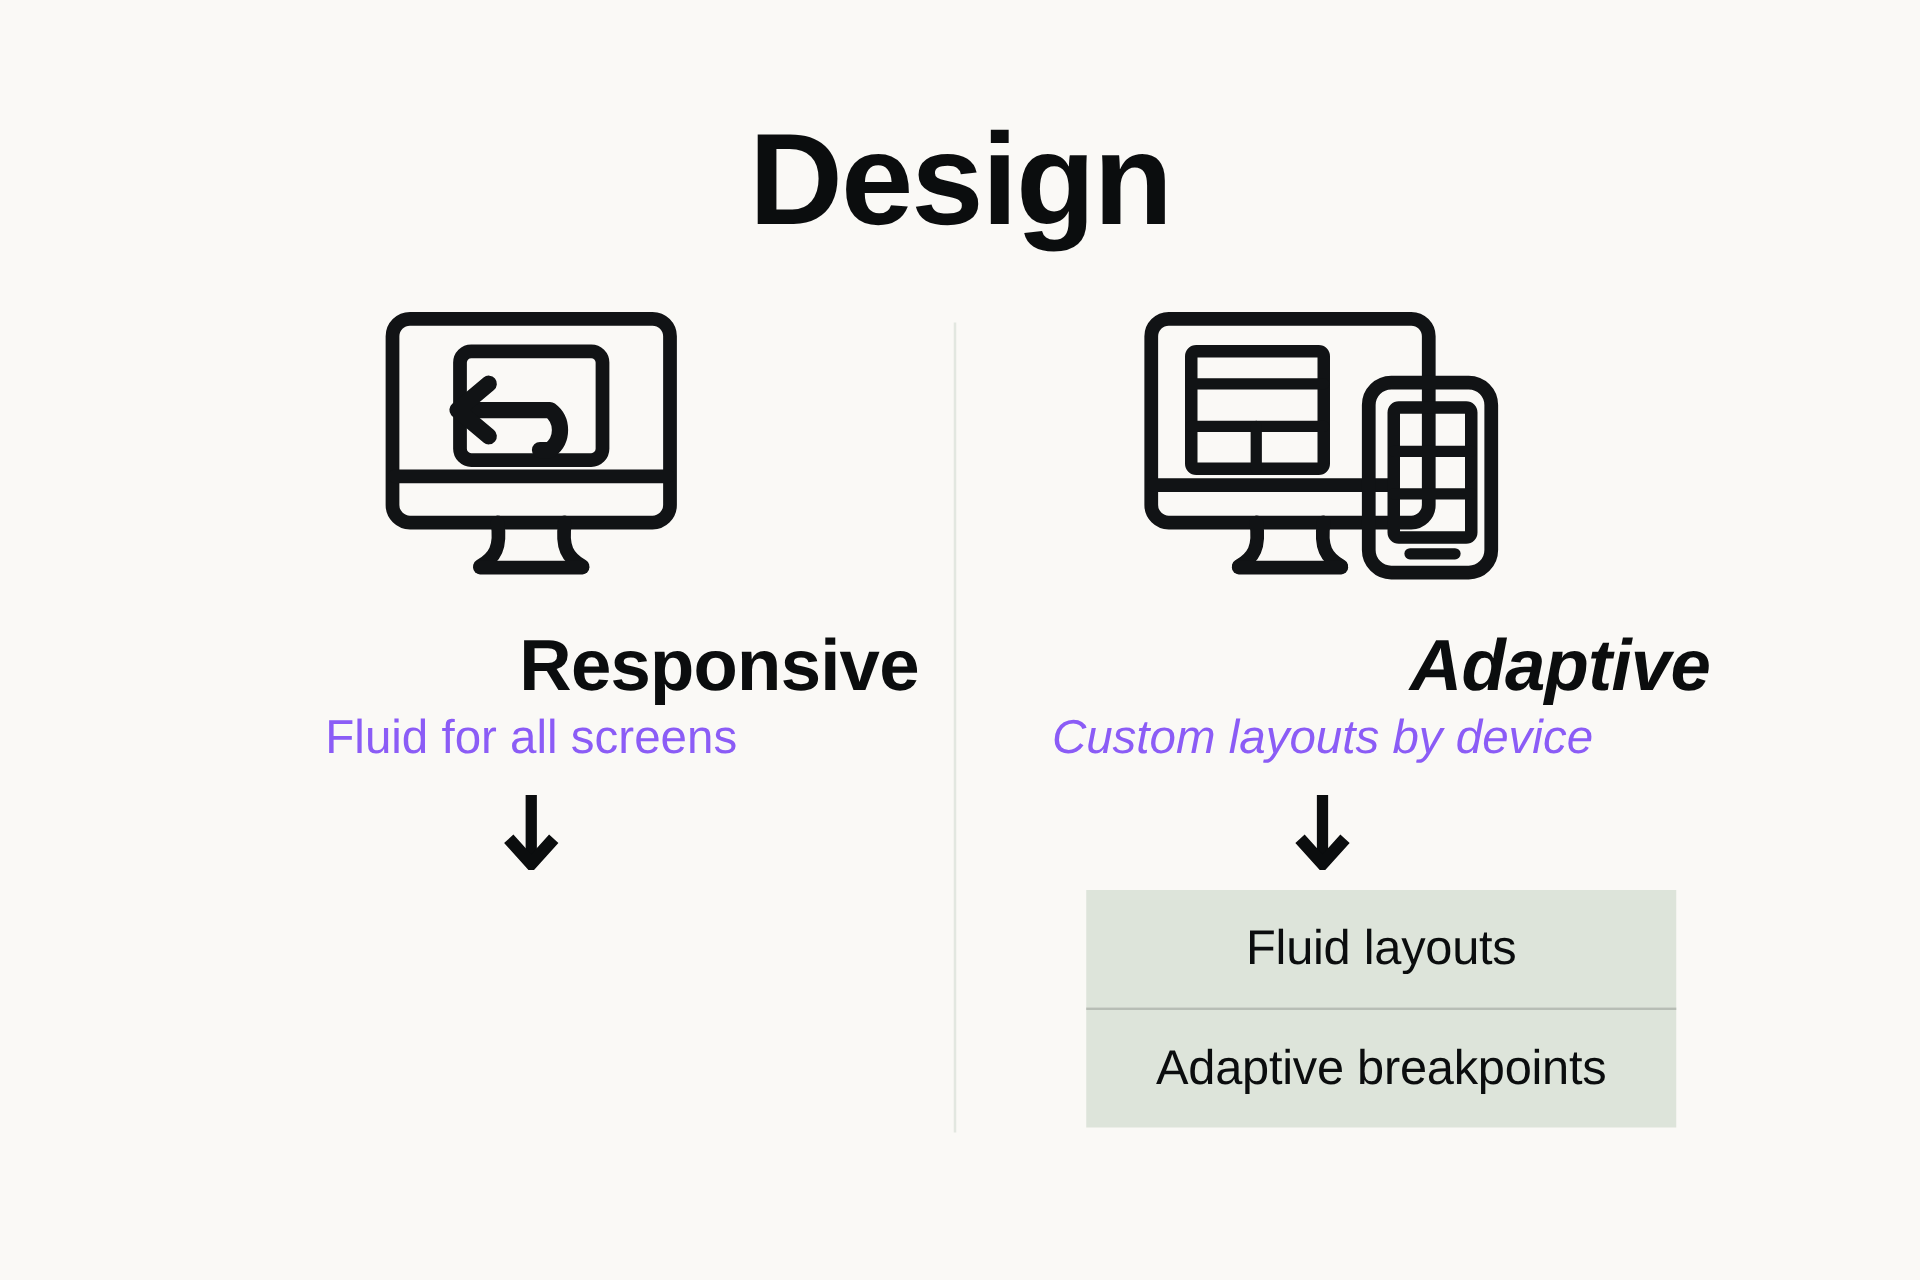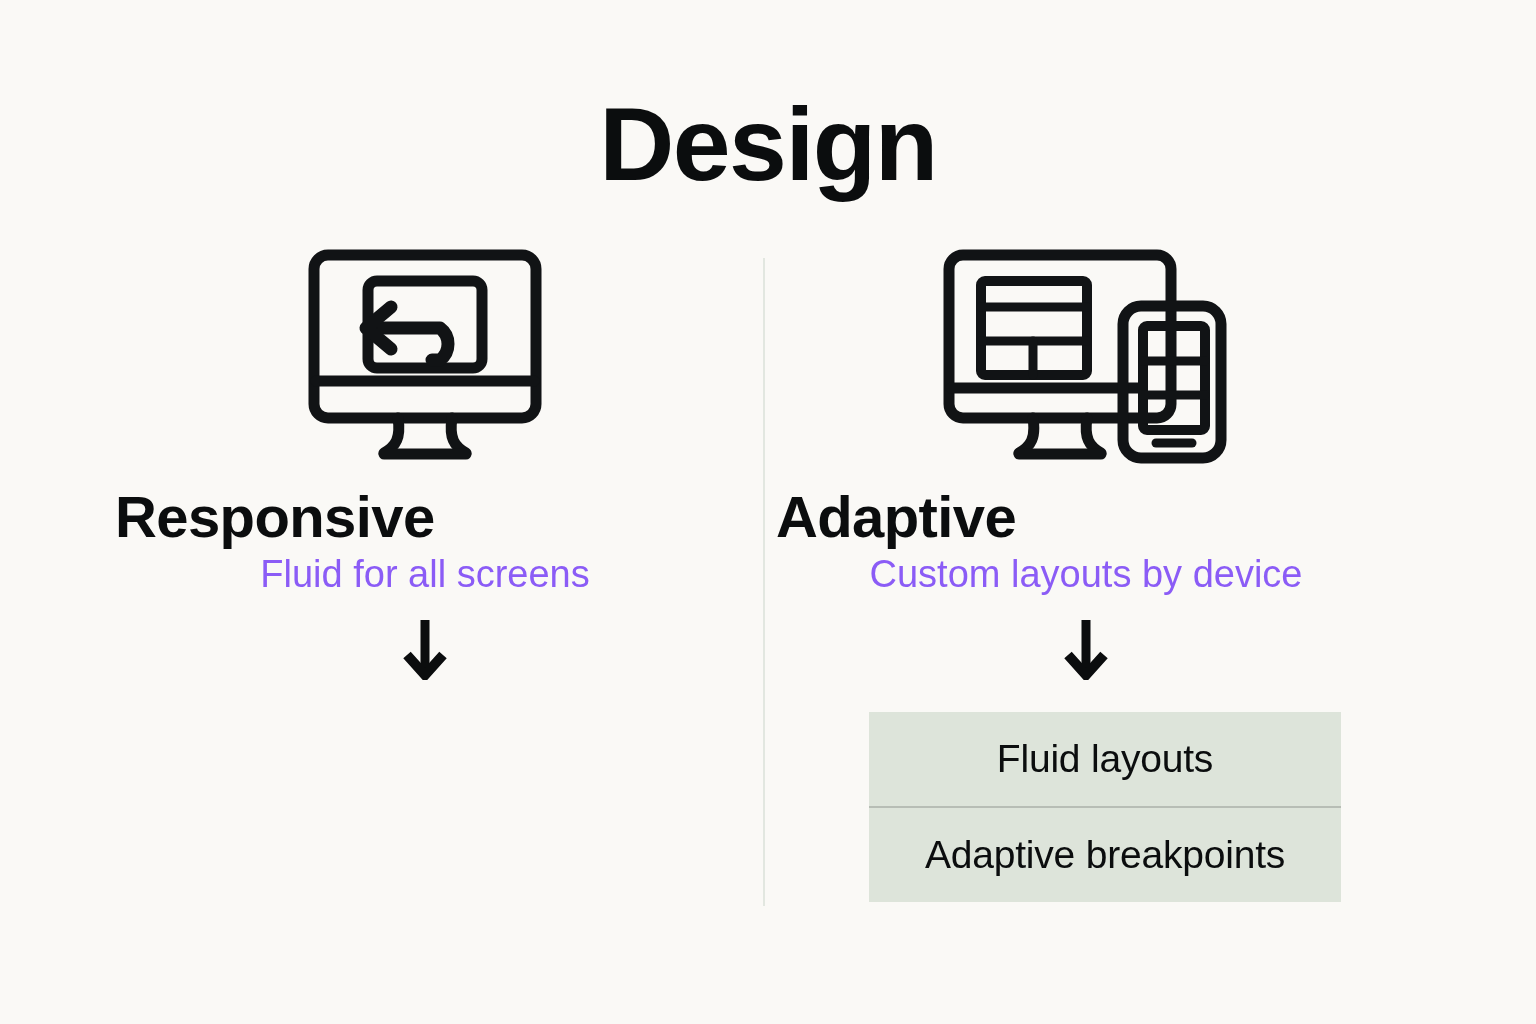--- a/index.html
+++ b/index.html
@@ -45,37 +45,37 @@
     background: #e2e7e0;
   }
 
   
   .column {
     position: absolute;
     top: 240px;
     width: 620px;
   }
   .column.left  { left: 115px; }
-  .column.right { left: 776px; }
+  .column.right { left: 748px; font-style: italic; }
 
   .icon-wrap {
     height: 232px;
     display: flex;
     align-items: center;
     justify-content: center;
   }
   .icon-wrap svg { display: block; }
 
   .col-heading {
-    text-align: left;
+    text-align: right;
     font-size: 58px;
     line-height: 66px;
     font-weight: 700;
     letter-spacing: -0.6px;
-    margin-top: 12px;
+    margin-top: 28px;
     color: #0b0d0e;
   }
   .col-sub {
     text-align: center;
     font-size: 38px;
     line-height: 48px;
     font-weight: 400;
     color: #8b5cf6;
   }
 

